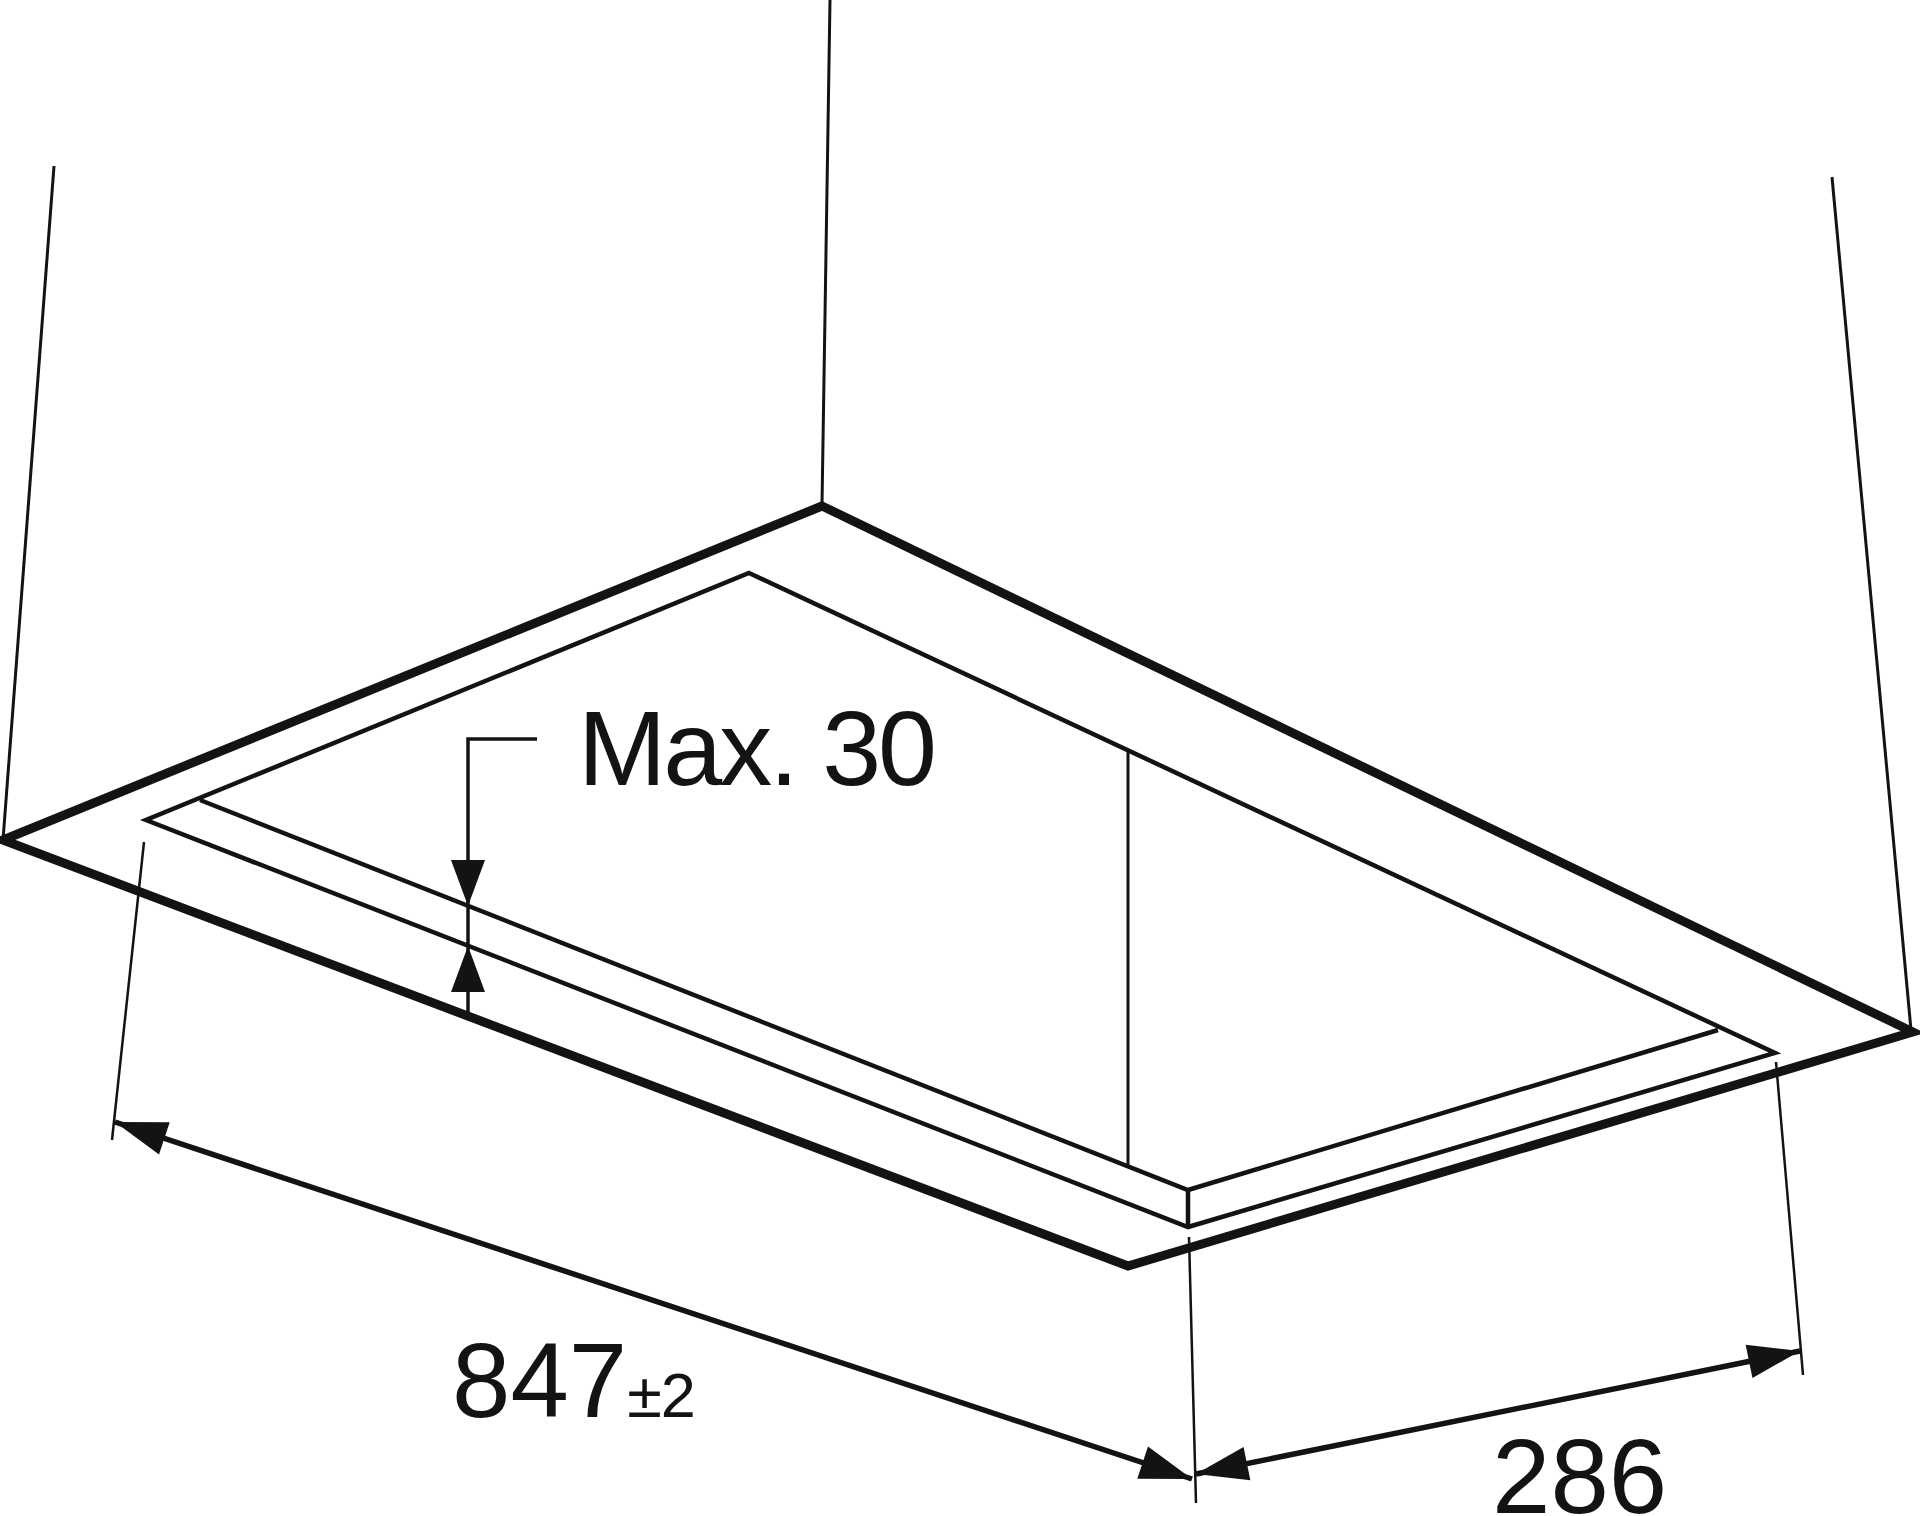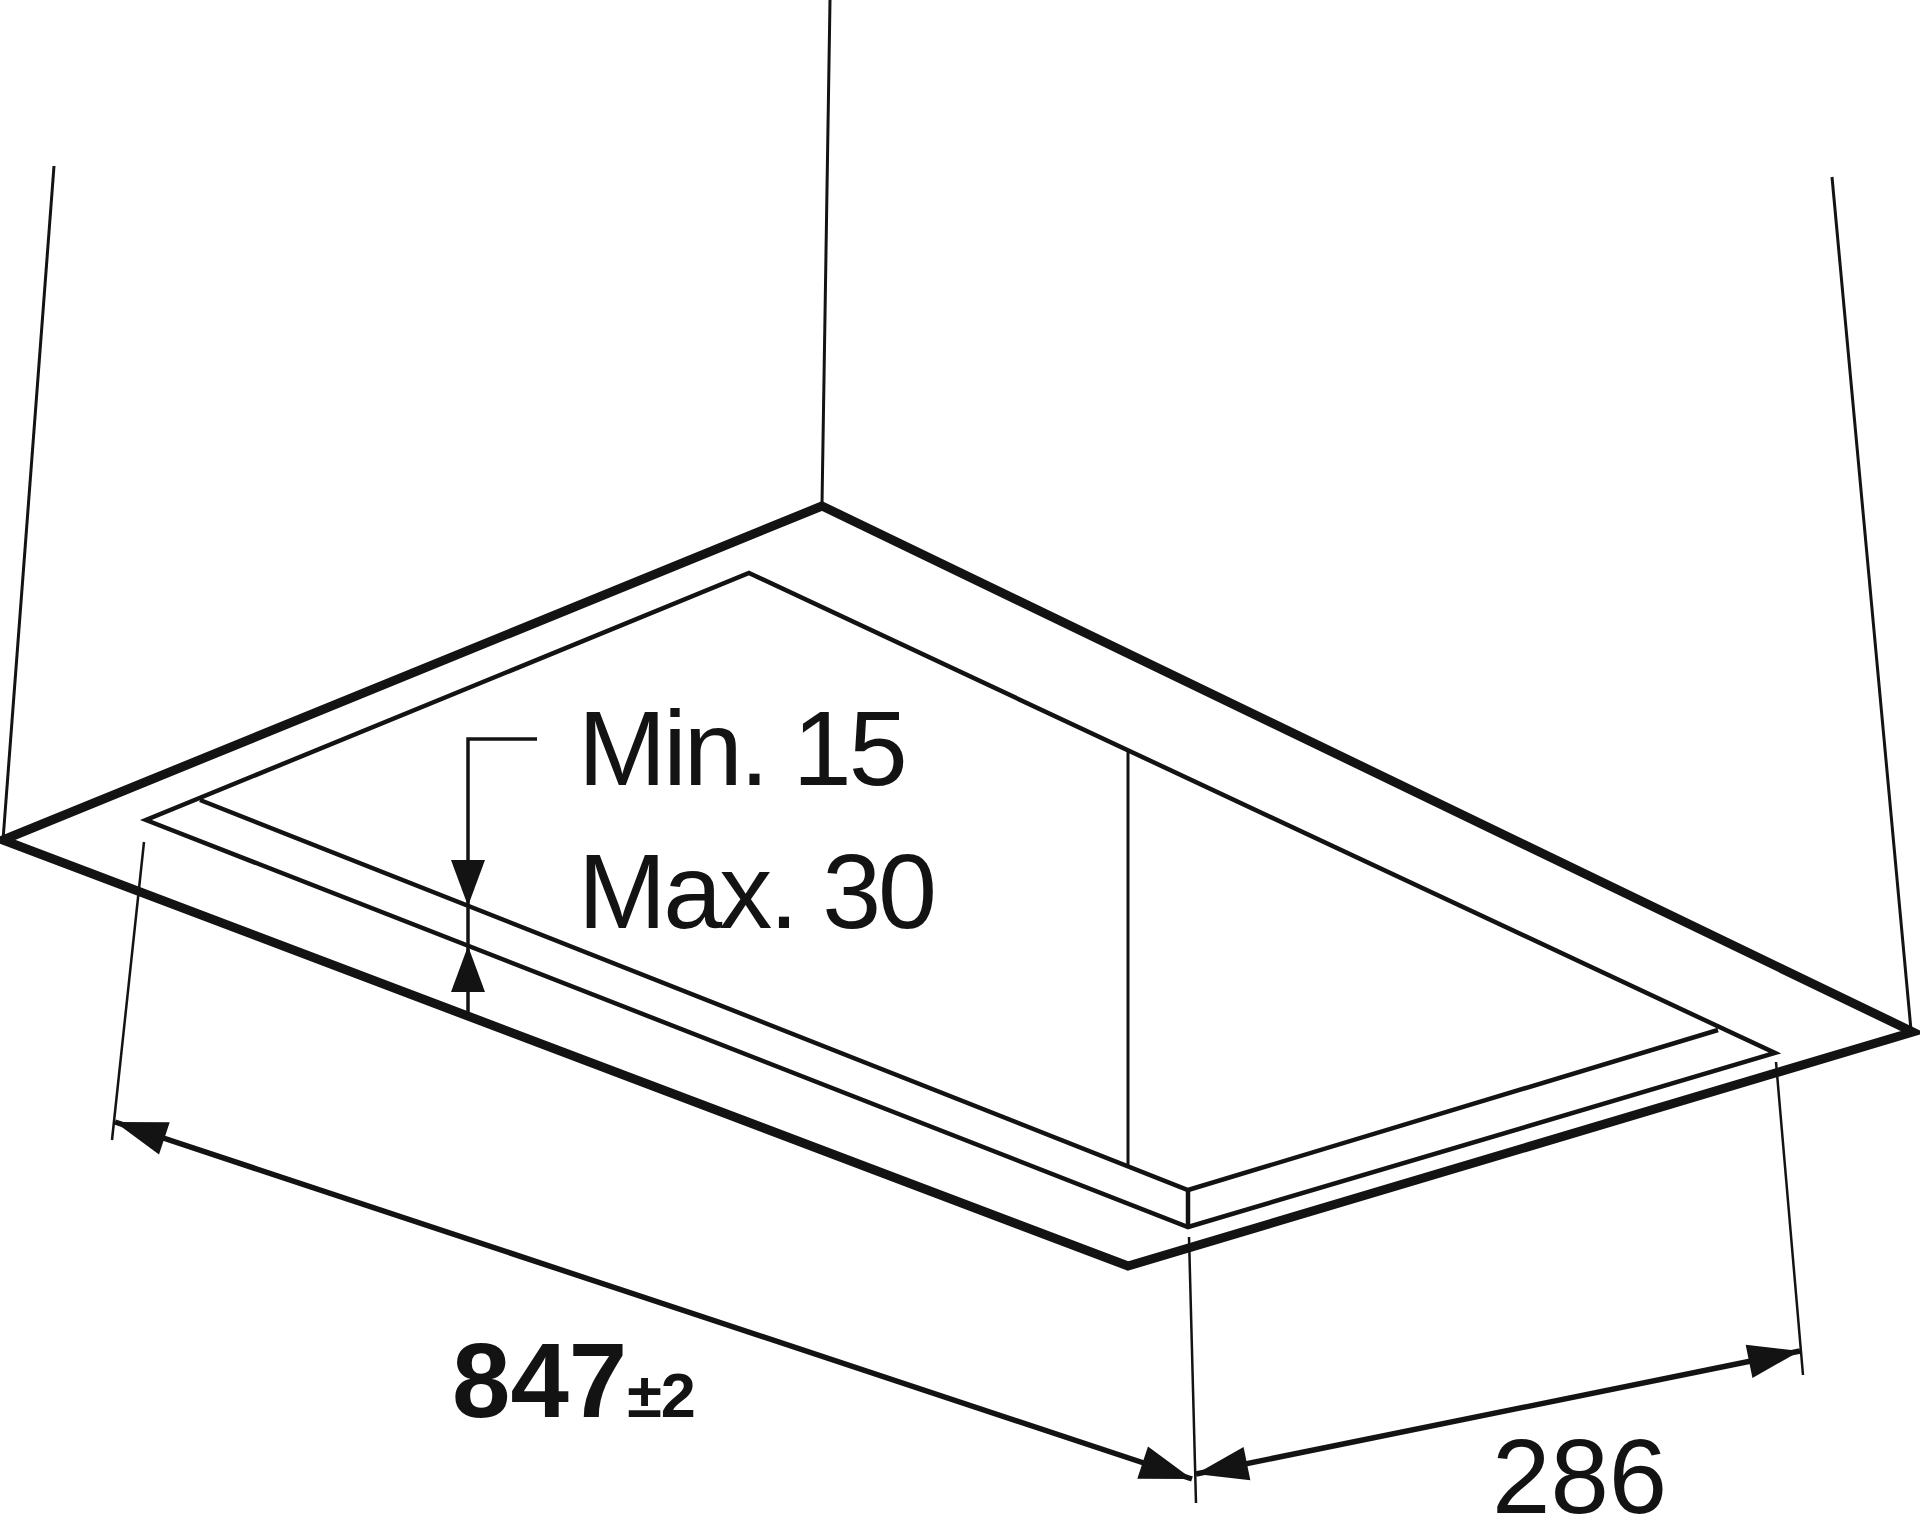--- a/index.html
+++ b/index.html
@@ -31,21 +31,20 @@
     top: 677px;
     font-size: 106px;
     line-height: 143px;
     letter-spacing: -3px;
   }
   .length-label {
     left: 452px;
     top: 1318px;
     font-size: 105px;
     line-height: 1.2;
-    font-weight: bold;
   }
   .length-label .tol {
     font-size: 63px;
     letter-spacing: -1px;
   }
   .depth-label {
     left: 1492px;
     top: 1414px;
     font-size: 105px;
     line-height: 1.2;
@@ -72,21 +71,20 @@
       <polyline points="1196,1474 1800,1351" fill="none" stroke="#131313" stroke-width="5.5" stroke-linejoin="miter" stroke-linecap="butt"></polyline>
       <polygon points="115,1122 159.01006526599267,1154.4979100140774 169.7078558377083,1122.2247434994058" fill="#131313" stroke="none"></polygon>
       <polygon points="1192,1479 1147.9899347340074,1446.5020899859226 1137.2921441622916,1478.7752565005942" fill="#131313" stroke="none"></polygon>
       <polygon points="1196,1474 1250.3464869763682,1480.2816680370308 1243.5618961367857,1446.9654658654229" fill="#131313" stroke="none"></polygon>
       <polygon points="1800,1351 1745.6535130236318,1344.7183319629692 1752.4381038632143,1378.0345341345771" fill="#131313" stroke="none"></polygon>
       <polygon points="468,906 485,860 451,860" fill="#131313" stroke="none"></polygon>
       <polygon points="468,946 451,992 485,992" fill="#131313" stroke="none"></polygon>
     </svg>
 
   <div class="label thickness-label">
-    <div>Min. 15</div>
     <div>Max. 30</div>
   </div>
 
   <div class="label length-label">
     <span>847</span><span class="tol">±2</span>
   </div>
 
   <div class="label depth-label">286</div>
 </div>
 

